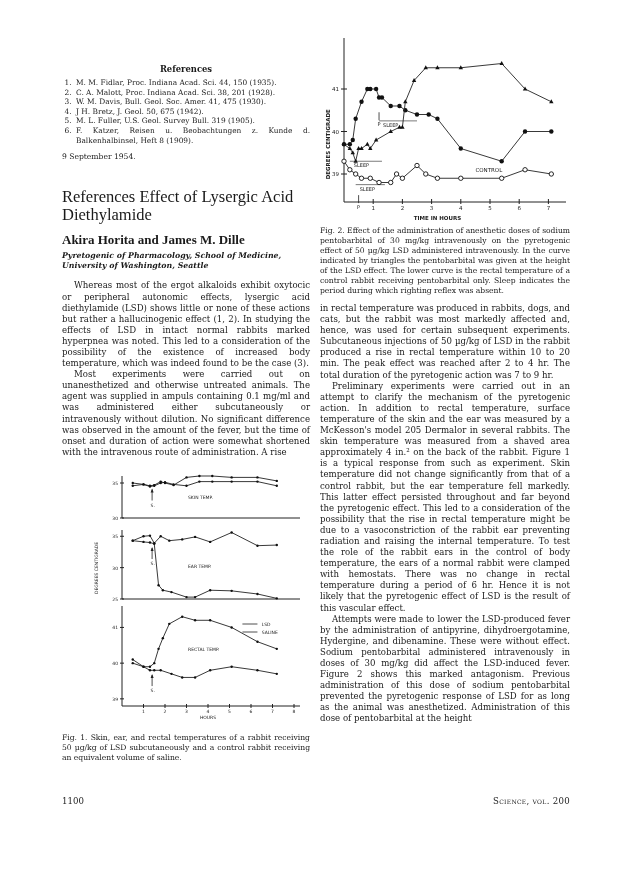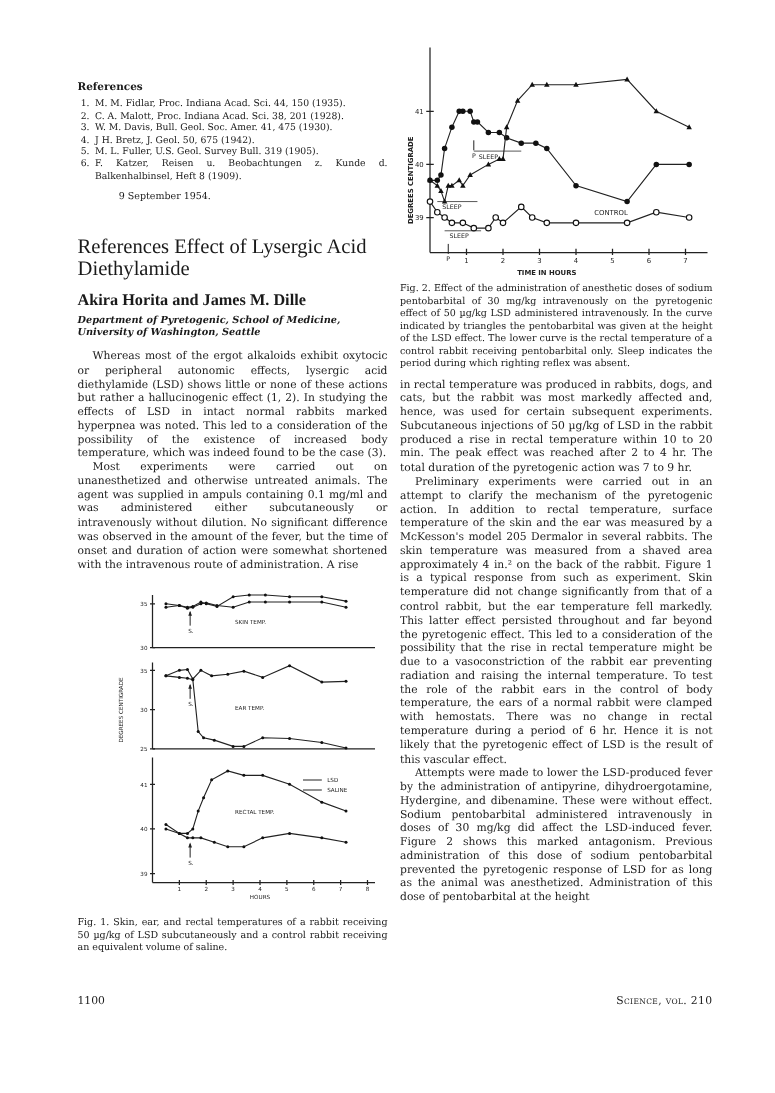--- a/index.html
+++ b/index.html
@@ -3,24 +3,24 @@
 <meta charset="utf-8">
 <style>
   html, body { margin: 0; padding: 0; background: #ffffff; }
   body { width: 620px; height: 874px; position: relative; overflow: hidden;
          font-family: "DejaVu Serif", "Liberation Serif", serif; color: #1a1a1a; }
   .col { position: absolute; width: 248px; font-size: 8.6px; line-height: 11.1px; text-align: justify; }
   #left { left: 62px; top: 60px; }
   #right { left: 320px; top: 30px; width: 250px; }
   p { margin: 0; }
   .indent { text-indent: 12px; }
-  .refs-title { text-align: left; font-weight: bold; font-size: 8.4px; margin: 4px 0 3px; }
+  .refs-title { text-align: center; font-weight: bold; font-size: 8.4px; margin: 4px 0 3px; }
   ol.refs { margin: 0; padding-left: 12px; font-size: 7.4px; line-height: 9.6px; }
   ol.refs li { padding-left: 2px; }
-  .date { font-size: 7.6px; margin-top: 6px; margin-left: 33px; }
+  .date { font-size: 7.6px; margin-top: 6px; }
   h1.title { font-family: "Liberation Serif", serif; font-weight: normal; font-size: 16.5px; line-height: 18px; margin: 26px 0 10px; text-align: left; }
   .authors { font-family: "Liberation Serif", serif; font-size: 13px; font-weight: bold; margin: 0 0 6px; }
   .affil { font-style: italic; font-weight: bold; font-size: 7.8px; line-height: 10px; margin-bottom: 9px; text-align: left; }
   .caption { font-size: 7.6px; line-height: 10px; }
   .footer { position: absolute; top: 796px; font-size: 8.6px; }
   #page-left { left: 62px; }
   #page-right { right: 50px; font-variant: small-caps; letter-spacing: 0.3px; }
   svg text { font-family: "DejaVu Sans", sans-serif; fill: #222; }
   .figure { display: block; }
 </style>
@@ -34,21 +34,21 @@
     <li>C. A. Malott, Proc. Indiana Acad. Sci. 38, 201 (1928).</li>
     <li>W. M. Davis, Bull. Geol. Soc. Amer. 41, 475 (1930).</li>
     <li>J H. Bretz, J. Geol. 50, 675 (1942).</li>
     <li>M. L. Fuller, U.S. Geol. Survey Bull. 319 (1905).</li>
     <li>F. Katzer, Reisen u. Beobachtungen z. Kunde d. Balkenhalbinsel, Heft 8 (1909).</li>
   </ol>
   <div class="date">9 September 1954.</div>
 
   <h1 class="title">References Effect of Lysergic Acid Diethylamide</h1>
   <div class="authors">Akira Horita and James M. Dille</div>
-  <div class="affil">Department of Pyretogenic, School of Medicine, University of Washington, Seattle</div>
+  <div class="affil">Pyretogenic of Pharmacology, School of Medicine, University of Washington, Seattle</div>
 
   <p class="indent">Whereas most of the ergot alkaloids exhibit oxytocic or peripheral autonomic effects, lysergic acid diethylamide (LSD) shows little or none of these actions but rather a hallucinogenic effect (1, 2). In studying the effects of LSD in intact normal rabbits marked hyperpnea was noted. This led to a consideration of the possibility of the existence of increased body temperature, which was indeed found to be the case (3).</p>
   <p class="indent">Most experiments were carried out on unanesthetized and otherwise untreated animals. The agent was supplied in ampuls containing 0.1 mg/ml and was administered either subcutaneously or intravenously without dilution. No significant difference was observed in the amount of the fever, but the time of onset and duration of action were somewhat shortened with the intravenous route of administration. A rise</p>
 
   <svg id="fig1" class="figure" width="248" height="265" style="margin-top:10px">
       <g>
         <line x1="60" y1="8" x2="60" y2="50" stroke="#222" stroke-width="1"></line>
         <line x1="60" y1="50" x2="238" y2="50" stroke="#222" stroke-width="1"></line>
         <line x1="58" y1="50" x2="62" y2="50" stroke="#222"></line>
         <text x="56" y="52" font-size="4.5" text-anchor="end">30</text>
@@ -299,13 +299,13 @@
       <line x1="38.6" y1="173.1250000000001" x2="38.6" y2="165.1250000000001" stroke="#222" stroke-width="0.8"></line>
       <text x="37.1" y="179.1250000000001" font-size="5">P</text>
     </svg>
   <p class="caption" style="margin-top:2px;margin-bottom:7px">Fig. 2. Effect of the administration of anesthetic doses of sodium pentobarbital of 30 mg/kg intravenously on the pyretogenic effect of 50 µg/kg LSD administered intravenously. In the curve indicated by triangles the pentobarbital was given at the height of the LSD effect. The lower curve is the rectal temperature of a control rabbit receiving pentobarbital only. Sleep indicates the period during which righting reflex was absent.</p>
   <p>in rectal temperature was produced in rabbits, dogs, and cats, but the rabbit was most markedly affected and, hence, was used for certain subsequent experiments. Subcutaneous injections of 50 µg/kg of LSD in the rabbit produced a rise in rectal temperature within 10 to 20 min. The peak effect was reached after 2 to 4 hr. The total duration of the pyretogenic action was 7 to 9 hr.</p>
   <p class="indent">Preliminary experiments were carried out in an attempt to clarify the mechanism of the pyretogenic action. In addition to rectal temperature, surface temperature of the skin and the ear was measured by a McKesson's model 205 Dermalor in several rabbits. The skin temperature was measured from a shaved area approximately 4 in.² on the back of the rabbit. Figure 1 is a typical response from such as experiment. Skin temperature did not change significantly from that of a control rabbit, but the ear temperature fell markedly. This latter effect persisted throughout and far beyond the pyretogenic effect. This led to a consideration of the possibility that the rise in rectal temperature might be due to a vasoconstriction of the rabbit ear preventing radiation and raising the internal temperature. To test the role of the rabbit ears in the control of body temperature, the ears of a normal rabbit were clamped with hemostats. There was no change in rectal temperature during a period of 6 hr. Hence it is not likely that the pyretogenic effect of LSD is the result of this vascular effect.</p>
   <p class="indent">Attempts were made to lower the LSD-produced fever by the administration of antipyrine, dihydroergotamine, Hydergine, and dibenamine. These were without effect. Sodium pentobarbital administered intravenously in doses of 30 mg/kg did affect the LSD-induced fever. Figure 2 shows this marked antagonism. Previous administration of this dose of sodium pentobarbital prevented the pyretogenic response of LSD for as long as the animal was anesthetized. Administration of this dose of pentobarbital at the height</p>
 </div>
 
 <div class="footer" id="page-left">1100</div>
-<div class="footer" id="page-right">Science, vol. 210</div>
+<div class="footer" id="page-right">Science, vol. 200</div>
 
 </body></html>

